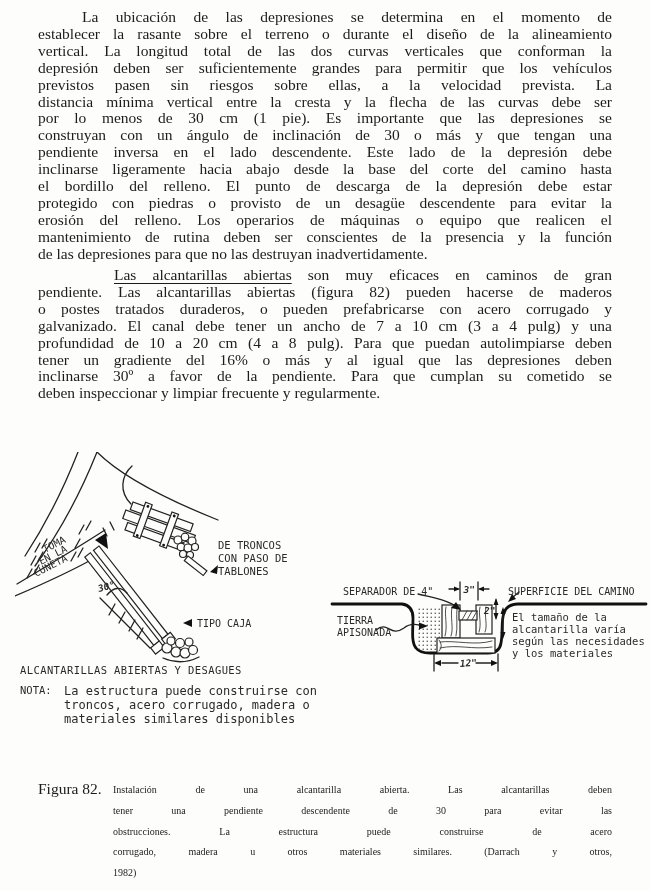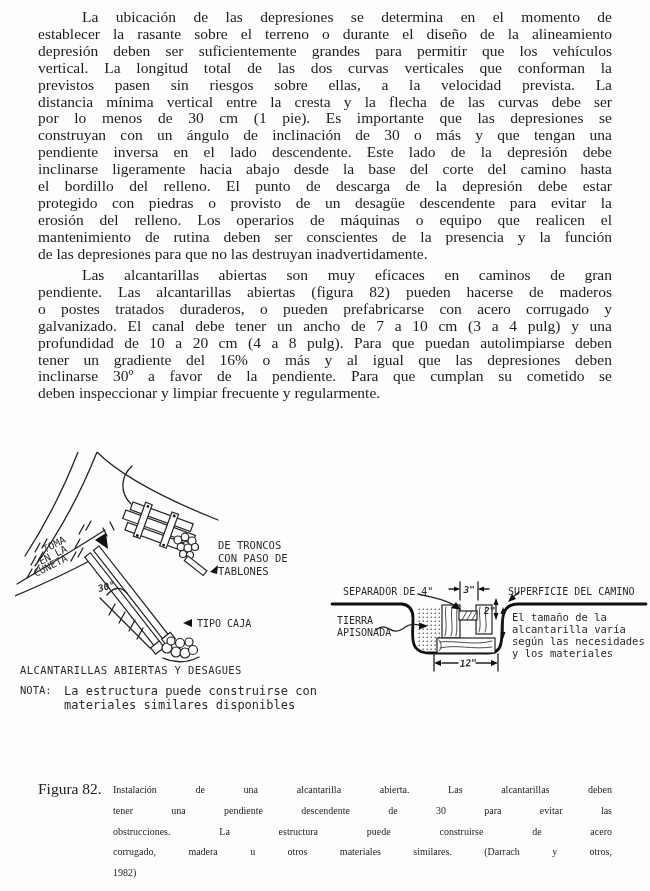--- a/index.html
+++ b/index.html
@@ -5,21 +5,21 @@
   html,body{margin:0;padding:0;background:#e8e8e8;}
   .page{position:relative;width:650px;height:891px;background:#fdfdfb;color:#1c1c1c;
         font-family:"Liberation Serif",serif;overflow:hidden;}
   
   .para{position:absolute;left:38px;width:574px;font-size:15.5px;line-height:16.9px;}
   .p1{top:9px}
   .p2{top:267px}
   .jline,.jlist>div{text-align:justify;text-align-last:justify;text-justify:inter-word;}
   .jlist>div:last-child{text-align-last:left;}
   .indent{padding-left:44px;}
-  .ul{text-underline-offset:3px;}
+  .ul{text-decoration:underline;text-underline-offset:3px;margin-left:32px;}
   .fig-left{position:absolute;left:15px;top:452px;}
   .fig-right{position:absolute;left:330px;top:568px;}
   .fig-title{position:absolute;left:20px;top:664px;font-family:"DejaVu Sans Mono",monospace;
              font-size:10.5px;letter-spacing:.4px;color:#2a2a2a;}
   .nota-label{position:absolute;left:20px;top:684px;font-family:"DejaVu Sans Mono",monospace;
               font-size:10.5px;color:#2a2a2a;}
   .nota-lines{position:absolute;left:64px;top:684px;font-family:"DejaVu Sans Mono",monospace;
               font-size:12px;line-height:14px;color:#2a2a2a;}
   
   .caption-label{position:absolute;left:38px;top:780px;font-size:15.5px;
@@ -37,22 +37,22 @@
 </style>
 </head>
 <body>
 
 <div class="page">
 
   <div class="para p1">
     <div class="jline indent">La ubicación de las depresiones se determina en el momento de</div>
     <div class="jlist">
         <div>establecer la rasante sobre el terreno o durante el diseño de la alineamiento</div>
+        <div>vertical.  La longitud total de las dos curvas verticales que conforman la</div>
         <div>depresión deben ser suficientemente grandes para permitir que los vehículos</div>
-        <div>vertical.  La longitud total de las dos curvas verticales que conforman la</div>
         <div>previstos pasen sin riesgos sobre ellas, a la velocidad prevista.  La</div>
         <div>distancia mínima vertical entre la cresta y la flecha de las curvas debe ser</div>
         <div>por lo menos de 30 cm (1 pie).  Es importante que las depresiones se</div>
         <div>construyan con un ángulo de inclinación de 30  o más y que tengan una</div>
         <div>pendiente inversa en el lado descendente.  Este lado de la depresión debe</div>
         <div>inclinarse ligeramente hacia abajo desde la base del corte del camino hasta</div>
         <div>el bordillo del relleno.  El punto de descarga de la depresión debe estar</div>
         <div>protegido con piedras o provisto de un desagüe descendente para evitar la</div>
         <div>erosión del relleno.  Los operarios de máquinas o equipo que realicen el</div>
         <div>mantenimiento de rutina deben ser conscientes de la presencia y la función</div>
@@ -229,20 +229,21 @@
     <text class="lbl" x="182" y="53">El tamaño de la</text>
     <text class="lbl" x="182" y="65">alcantarilla varía</text>
     <text class="lbl" x="182" y="77">según las necesidades</text>
     <text class="lbl" x="182" y="89">y los materiales</text>
   </svg>
 
   <div class="fig-title">ALCANTARILLAS ABIERTAS Y DESAGUES</div>
   <div class="nota-label">NOTA:</div>
   <div class="nota-lines">
       <div>La estructura puede construirse con</div>
+      <div>troncos, acero corrugado, madera o</div>
       <div>materiales similares disponibles</div>
     </div>
 
   <div class="caption-label">Figura 82.</div>
   <div class="caption jlist">
       <div>Instalación de una alcantarilla abierta. Las alcantarillas deben</div>
       <div>tener una pendiente descendente de 30  para evitar las</div>
       <div>obstrucciones.  La estructura puede construirse de acero</div>
       <div>corrugado, madera u otros materiales similares. (Darrach y otros,</div>
       <div>1982)</div>

